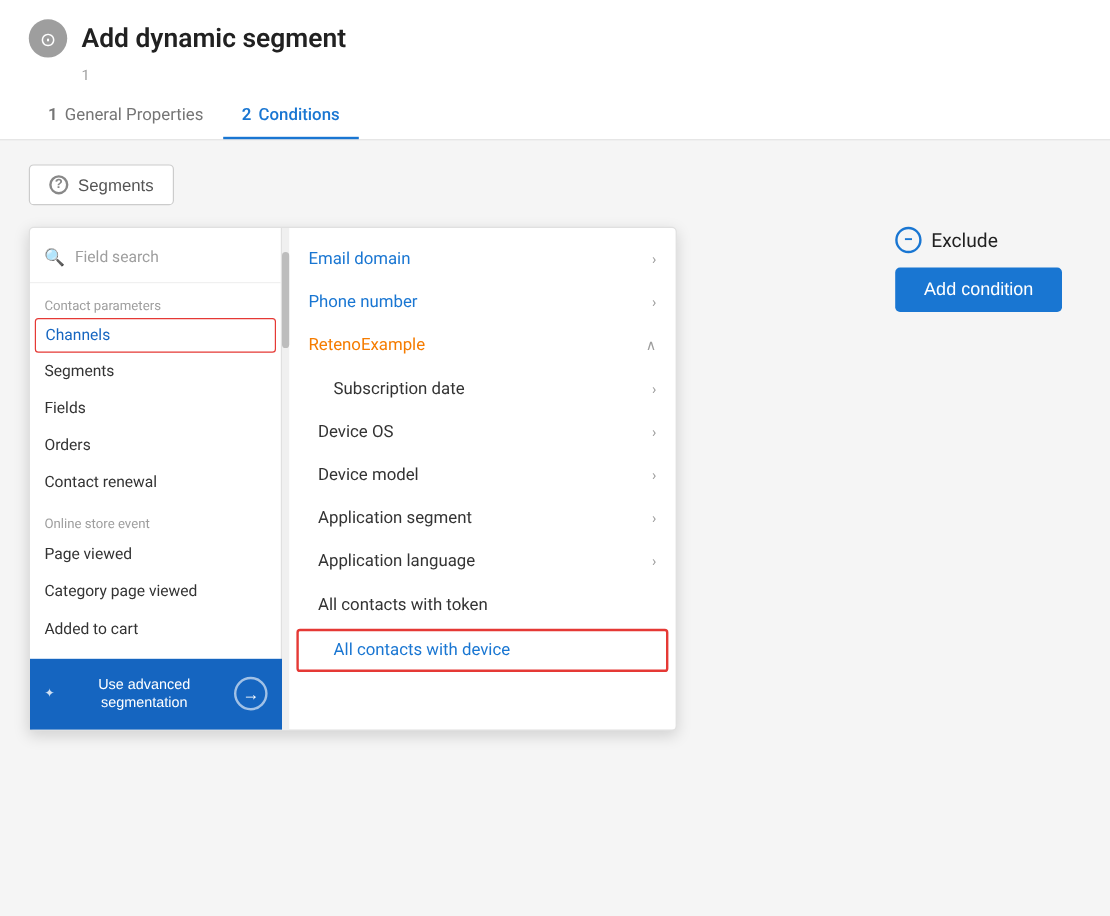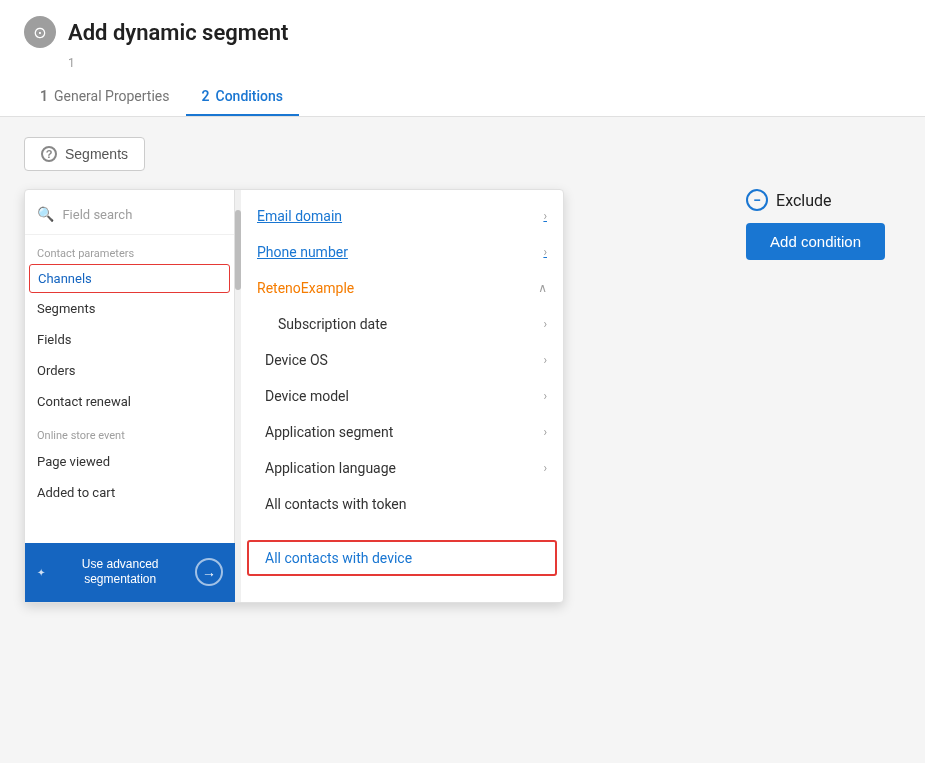--- a/index.html
+++ b/index.html
@@ -192,21 +192,20 @@
       align-items: center;
       justify-content: space-between;
       padding: 10px 16px;
       cursor: pointer;
       font-size: 14px;
       color: #333;
     }
 
     .right-item.blue-text {
       color: #1976d2;
-      text-decoration: underline;
     }
 
     .right-item.orange-text {
       color: #f57c00;
       font-weight: 400;
     }
 
     .chevron {
       color: #9e9e9e;
       font-size: 12px;
@@ -364,20 +363,23 @@
           <div class="left-item">
             <span>Contact renewal</span>
           </div>
 
           <div class="section-label">Online store event</div>
 
           <div class="left-item">
             <span>Page viewed</span>
           </div>
           <div class="left-item">
+            <span>Category page viewed</span>
+          </div>
+          <div class="left-item">
             <span>Added to cart</span>
           </div>
 
           <div style="height: 60px;"></div>
         </div>
 
         <button class="advanced-btn">
           <span class="star-icon">✦</span>
           <span style="flex:1;font-size:12px;line-height:1.3;">Use advanced<br>segmentation</span>
           <div class="advanced-btn-circle">
@@ -429,21 +431,21 @@
 
         <div class="right-item" style="padding-left:24px;">
           <span>Application language</span>
           <span class="chevron">›</span>
         </div>
 
         <div class="right-item" style="padding-left:24px;">
           <span>All contacts with token</span>
         </div>
 
-        <div style="border:2px solid #e53935;border-radius:3px;margin:18px 6px;padding:8px 16px;cursor:pointer;display:flex;align-items:center;justify-content:space-between;">
+        <div style="border:2px solid #e53935;border-radius:3px;margin:2px 6px;padding:8px 29px;cursor:pointer;display:flex;align-items:center;justify-content:space-between;">
           <span style="color:#1976d2;">All contacts with device</span>
         </div>
 
       </div>
     </div>
 
     
     <div class="right-side">
       <div class="exclude-row">
         <div class="exclude-icon">−</div>

